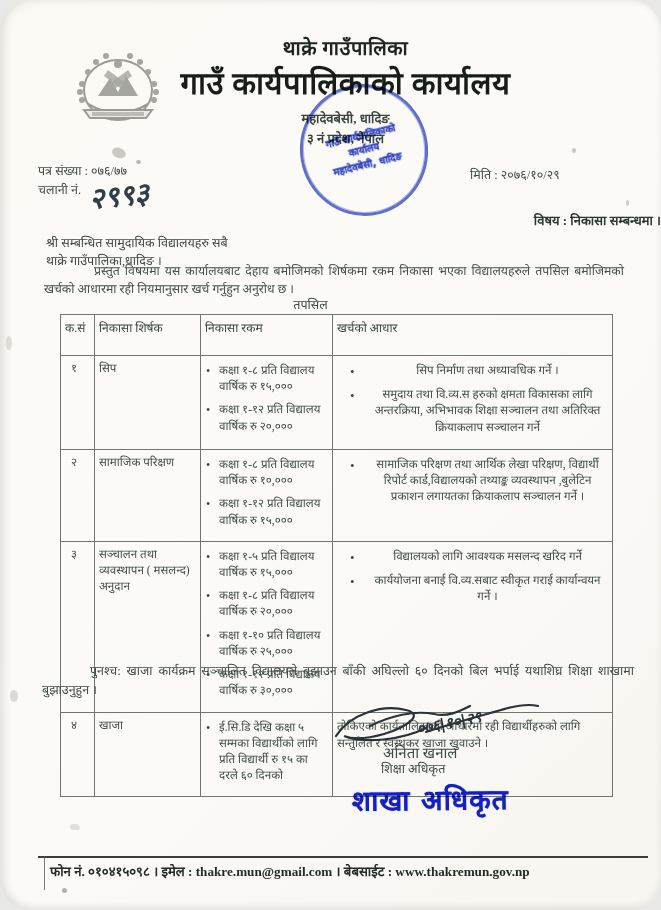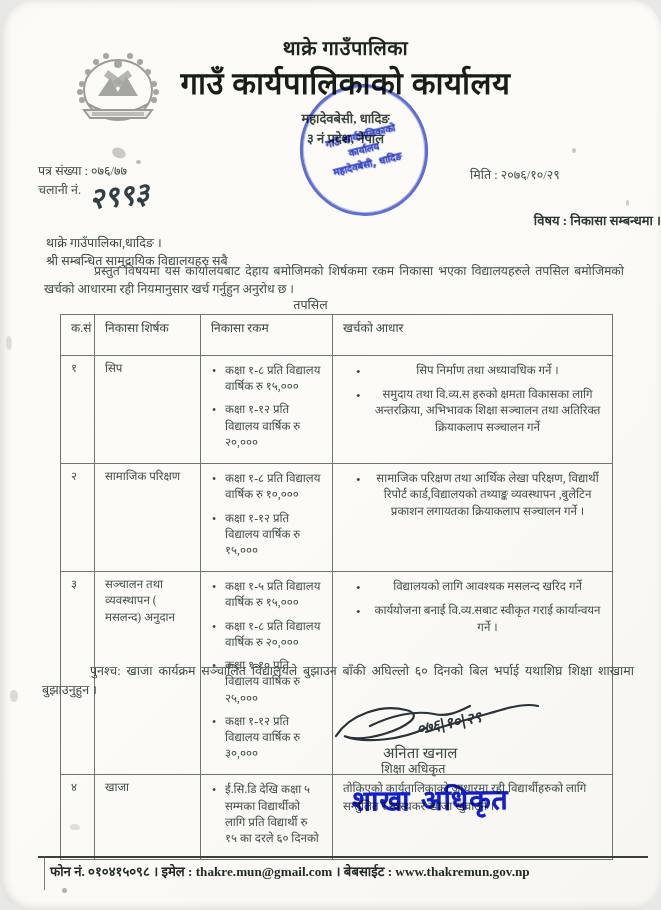--- a/index.html
+++ b/index.html
@@ -41,21 +41,21 @@
   .subject{position:absolute;left:0;right:0;top:211px;text-align:right;font-size:13px;font-weight:600;color:#2e3833;}
   .recipient{position:absolute;left:46px;top:234px;font-size:12.5px;line-height:1.45;color:#3c4741;}
   .body-par{
     position:absolute;left:44px;top:262px;width:580px;font-size:12.3px;line-height:1.5;
     text-align:justify;text-indent:50px;color:#44504a;
   }
   .tapasil{position:absolute;left:0;right:40px;top:296px;text-align:center;font-size:12.5px;color:#3c4741;}
   
   .tbl{position:absolute;left:60px;top:314px;width:552px;border-collapse:collapse;table-layout:fixed;
     font-size:11.6px;color:#414d47;}
-  .tbl td,.tbl th{border:1px solid #70766f;vertical-align:top;padding:5px 10px;text-align:left;
+  .tbl td,.tbl th{border:1px solid #70766f;vertical-align:top;padding:5px 4px;text-align:left;
     font-weight:normal;line-height:1.4;}
   .tbl th{font-size:12px;color:#3a453f;height:30px;}
   .c1{width:34px;text-align:center;}
   .c2{width:106px;}
   .c3{width:132px;}
   .c4{width:280px;}
   .tbl td.c1{text-align:left;padding-left:10px;}
   ul.amts{margin:2px 0 0 0;padding-left:12px;list-style:none;}
   ul.amts li{margin-bottom:7px;position:relative;padding-left:2px;}
   ul.amts li::before{content:"•";position:absolute;left:-11px;top:0;font-size:12px;color:#39443e;}
@@ -136,22 +136,22 @@
     <div>पत्र संख्या : ०७६/७७</div>
     <div class="chalani-row">
       <span>चलानी नं.</span>
       <span class="chalani-num">२९९३</span>
     </div>
   </div>
   <div class="meta-right">मिति : २०७६/१०/२९</div>
 
   <div class="subject">विषय : निकासा सम्बन्धमा ।</div>
   <div class="recipient">
+    <div>श्री सम्बन्धित सामुदायिक विद्यालयहरु सबै</div>
     <div>थाक्रे गाउँपालिका,धादिङ ।</div>
-    <div>श्री सम्बन्धित सामुदायिक विद्यालयहरु सबै</div>
   </div>
 
   <div class="body-par">प्रस्तुत विषयमा यस कार्यालयबाट देहाय बमोजिमको शिर्षकमा रकम निकासा भएका विद्यालयहरुले तपसिल बमोजिमको खर्चको आधारमा रही नियमानुसार खर्च गर्नुहुन अनुरोध छ ।</div>
   <div class="tapasil">तपसिल</div>
 
   <table class="tbl">
     <colgroup>
         <col class="c1">
         <col class="c2">
         <col class="c3">

